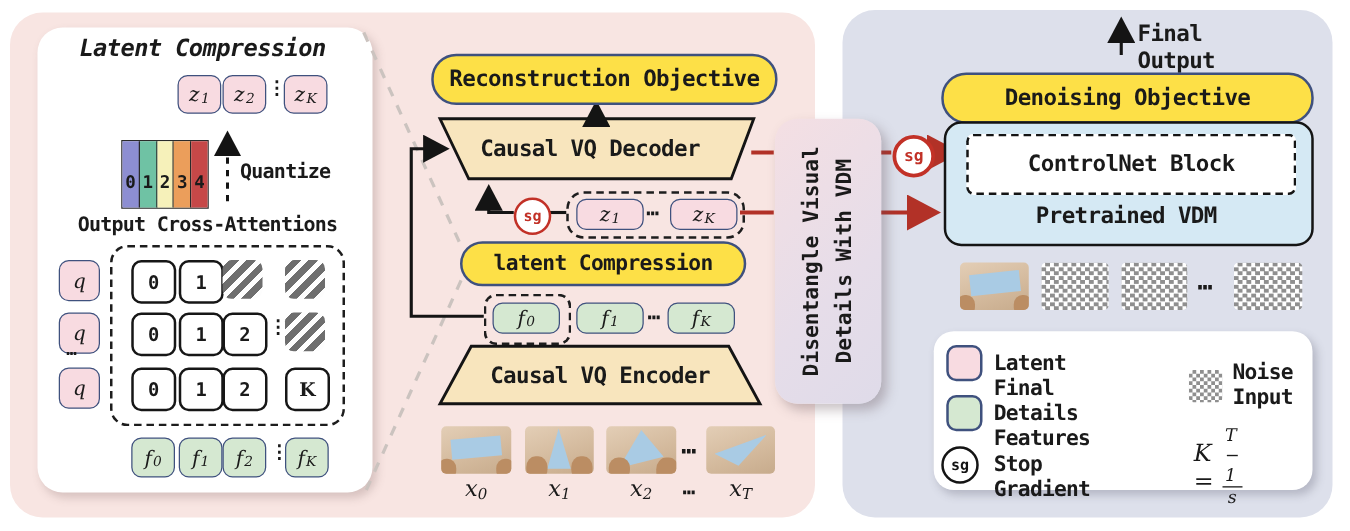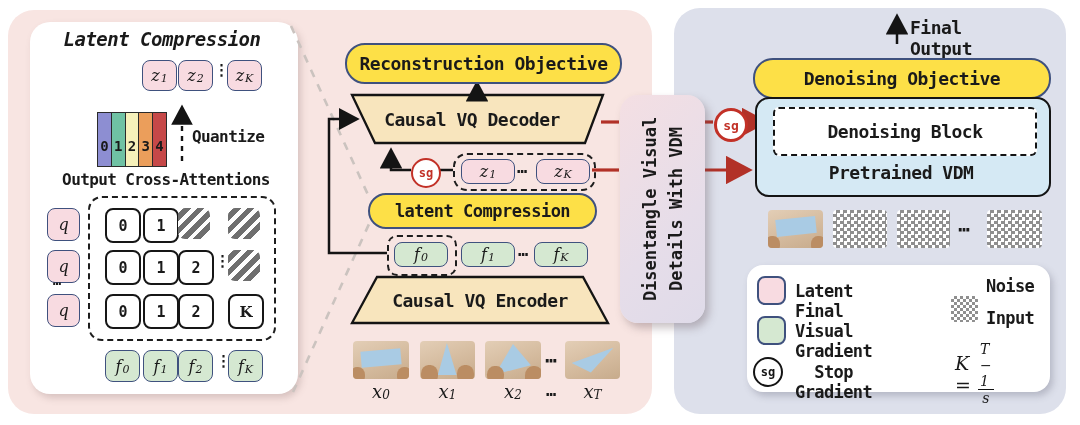--- a/index.html
+++ b/index.html
@@ -270,43 +270,43 @@
     </div>
     <div class="sg sg-red" style="left:714px;top:108px;width:28px;height:28px;font-size:13px;border-width:3px;">sg</div>
 
     <div class="bigbold" style="left:910px;top:17px;">Final Output</div>
     <div class="rbox" style="left:753px;top:43px;width:294px;height:37px;margin-top:15px;">Denoising Objective</div>
 
     <div class="abs" style="left:755px;top:97px;width:292px;height:96px;background:#d5e9f4;
          border:2.3px solid #141414;border-radius:14px;"></div>
     <div class="abs" style="left:773px;top:107px;width:260px;height:45px;background:#fff;
          border:2.6px dashed #141414;border-radius:6px;display:flex;align-items:center;justify-content:center;
-         font-size:18px;font-weight:600;letter-spacing:-.5px;">Denoising Block</div>
+         font-size:18px;font-weight:600;letter-spacing:-.5px;">ControlNet Block</div>
     <div class="trap-label" style="left:755px;top:160px;width:292px;height:24px;">Pretrained VDM</div>
 
     <div class="frame" style="left:768px;top:210px;width:55px;height:38px;">
       <div class="paper" style="left:14%;top:22%;width:72%;height:44%;transform:rotate(-6deg);"></div>
       <div class="hand" style="left:-6%;bottom:-14%;width:28%;height:45%;"></div>
       <div class="hand" style="right:-6%;bottom:-14%;width:28%;height:45%;"></div>
     </div>
     <div class="noise" style="left:833px;top:210px;width:54px;height:38px;"></div>
     <div class="noise" style="left:897px;top:210px;width:53px;height:38px;"></div>
     <div class="dots-h" style="left:958px;top:217px;font-size:20px;">⋯</div>
     <div class="noise" style="left:987px;top:210px;width:55px;height:38px;"></div>
 
     <div class="abs" style="left:747px;top:265px;width:303px;height:127px;background:#fff;border-radius:16px;
          box-shadow:3px 4px 7px rgba(90,90,110,.3);"></div>
     <div class="swatch pink" style="left:757px;top:276px;"></div>
     <div class="legend-label" style="left:795px;top:281px;">Latent Final</div>
     <div class="swatch green" style="left:757px;top:316px;"></div>
-    <div class="legend-label" style="left:795px;top:321px;">Visual Gradient</div>
+    <div class="legend-label" style="left:795px;top:321px;">Details Features</div>
     <div class="sg sg-black" style="left:753px;top:357px;width:26px;height:26px;font-size:12px;">sg</div>
-    <div class="legend-label" style="left:795px;top:362px;text-align:center;">Stop Gradient</div>
+    <div class="legend-label" style="left:795px;top:362px;">Stop Gradient</div>
     <div class="noise" style="left:951px;top:296px;width:27px;height:26px;background-size:6px 6px;"></div>
-    <div class="legend-label" style="left:986px;top:276px;">Noise</div>
+    <div class="legend-label" style="left:986px;top:288px;">Noise</div>
     <div class="legend-label" style="left:986px;top:308px;">Input</div>
     <div id="formula">
       <span>K =</span>
       <span class="frac">
         <span class="top">T − 1</span>
         <span class="bot">s</span>
       </span>
     </div>
 
   </div>

